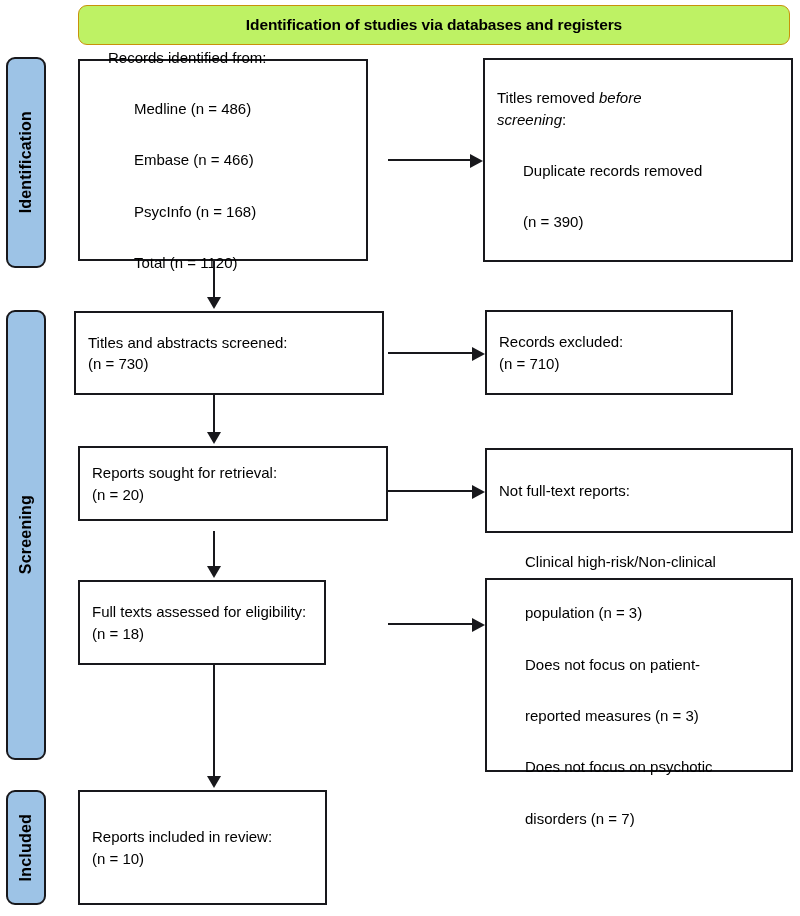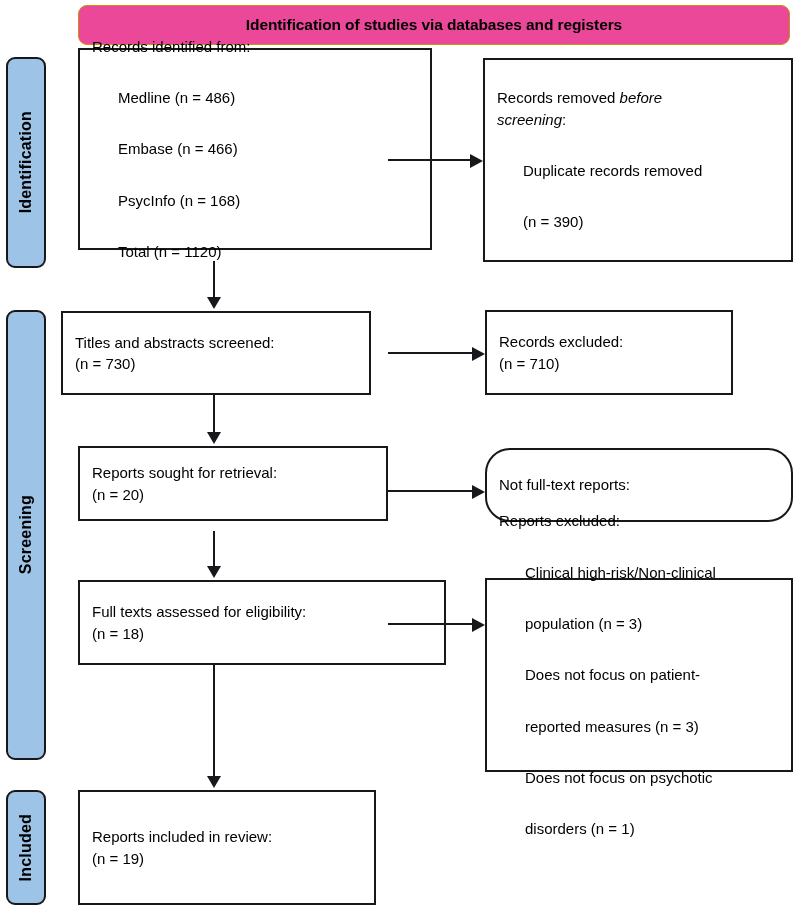--- a/index.html
+++ b/index.html
@@ -20,21 +20,21 @@
     overflow: hidden;
   }
 
   
   .banner {
     position: absolute;
     left: 78px;
     top: 5px;
     width: 712px;
     height: 40px;
-    background: #ec4899;
+    background: #bef264;
     border: 1.5px solid #C8920A;
     border-radius: 9px;
     box-sizing: border-box;
     display: flex;
     align-items: center;
     justify-content: center;
   }
   .banner-text {
     font-size: 15.5px;
     font-weight: bold;
@@ -83,30 +83,30 @@
     font-size: 15px;
     line-height: 1.42;
     color: #000000;
     width: 100%;
   }
   .box-text .ln { display: block; white-space: pre-wrap; }
   .box-text .ind { padding-left: 26px; margin-top: 30px; }
   .ital { font-style: italic; }
 
   
-  #box-identified   { left: 78px; top: 48px;  width: 354px; height: 202px; }
-  #box-screened     { left: 61px; top: 311px; width: 310px; height: 84px; align-items: center;  }
+  #box-identified   { left: 78px; top: 59px;  width: 290px; height: 202px; padding-left: 16px; }
+  #box-screened     { left: 74px; top: 311px; width: 310px; height: 84px; align-items: center;  }
   #box-sought       { left: 78px; top: 446px; width: 310px; height: 75px;  }
-  #box-fulltext     { left: 78px; top: 580px; width: 368px; height: 85px;  }
-  #box-included     { left: 78px; top: 790px; width: 298px; height: 115px; }
+  #box-fulltext     { left: 78px; top: 580px; width: 248px; height: 85px;  }
+  #box-included     { left: 78px; top: 790px; width: 249px; height: 115px; }
 
   
   #box-removed      { left: 483px; top: 58px;  width: 310px; height: 204px; }
   #box-excluded-rec { left: 485px; top: 310px; width: 248px; height: 85px;  }
-  #box-notfull      { left: 485px; top: 448px; width: 308px; height: 74px; border-radius: 25px;  }
+  #box-notfull      { left: 485px; top: 448px; width: 308px; height: 85px;  }
   #box-excluded-rep { left: 485px; top: 578px; width: 308px; height: 194px; }
 
   
   .conn-v {
     position: absolute;
     left: 213px;
     width: 2px;
     background: #18181c;
   }
   .arrow-down {
@@ -174,21 +174,21 @@
       <span class="ln">Records identified from:</span>
       <span class="ln ind">Medline (n = 486)</span>
       <span class="ln ind">Embase (n = 466)</span>
       <span class="ln ind">PsycInfo (n = 168)</span>
       <span class="ln ind">Total (n = 1120)</span>
     </div>
   </div>
 
   <div class="box" id="box-removed">
     <div class="box-text">
-      <span class="ln"><span>Records removed </span><span class="ital">before</span></span>
+      <span class="ln"><span>Titles removed </span><span class="ital">before</span></span>
       <span class="ln"><span class="ital">screening</span><span>:</span></span>
       <span class="ln ind">Duplicate records removed</span>
       <span class="ln ind">(n = 390)</span>
     </div>
   </div>
 
   <div class="box" id="box-screened">
     <div class="box-text">
       <span class="ln">Titles and abstracts screened:</span>
       <span class="ln">(n = 730)</span>
@@ -217,34 +217,33 @@
 
   <div class="box" id="box-fulltext">
     <div class="box-text">
       <span class="ln">Full texts assessed for eligibility:</span>
       <span class="ln">(n = 18)</span>
     </div>
   </div>
 
   <div class="box" id="box-excluded-rep">
     <div class="box-text">
-      <span class="ln">Reports excluded:</span>
       <span class="ln ind">Clinical high-risk/Non-clinical</span>
       <span class="ln ind">population (n = 3)</span>
       <span class="ln ind">Does not focus on patient-</span>
       <span class="ln ind">reported measures (n = 3)</span>
       <span class="ln ind">Does not focus on psychotic</span>
-      <span class="ln ind">disorders (n = 1)</span>
+      <span class="ln ind">disorders (n = 7)</span>
     </div>
   </div>
 
   <div class="box" id="box-included">
     <div class="box-text">
       <span class="ln">Reports included in review:</span>
-      <span class="ln">(n = 19)</span>
+      <span class="ln">(n = 10)</span>
     </div>
   </div>
 
   <div class="conn-v" id="v1"></div>
   <div class="arrow-down" id="a1"></div>
 
   <div class="conn-v" id="v2"></div>
   <div class="arrow-down" id="a2"></div>
 
   <div class="conn-v" id="v3"></div>

